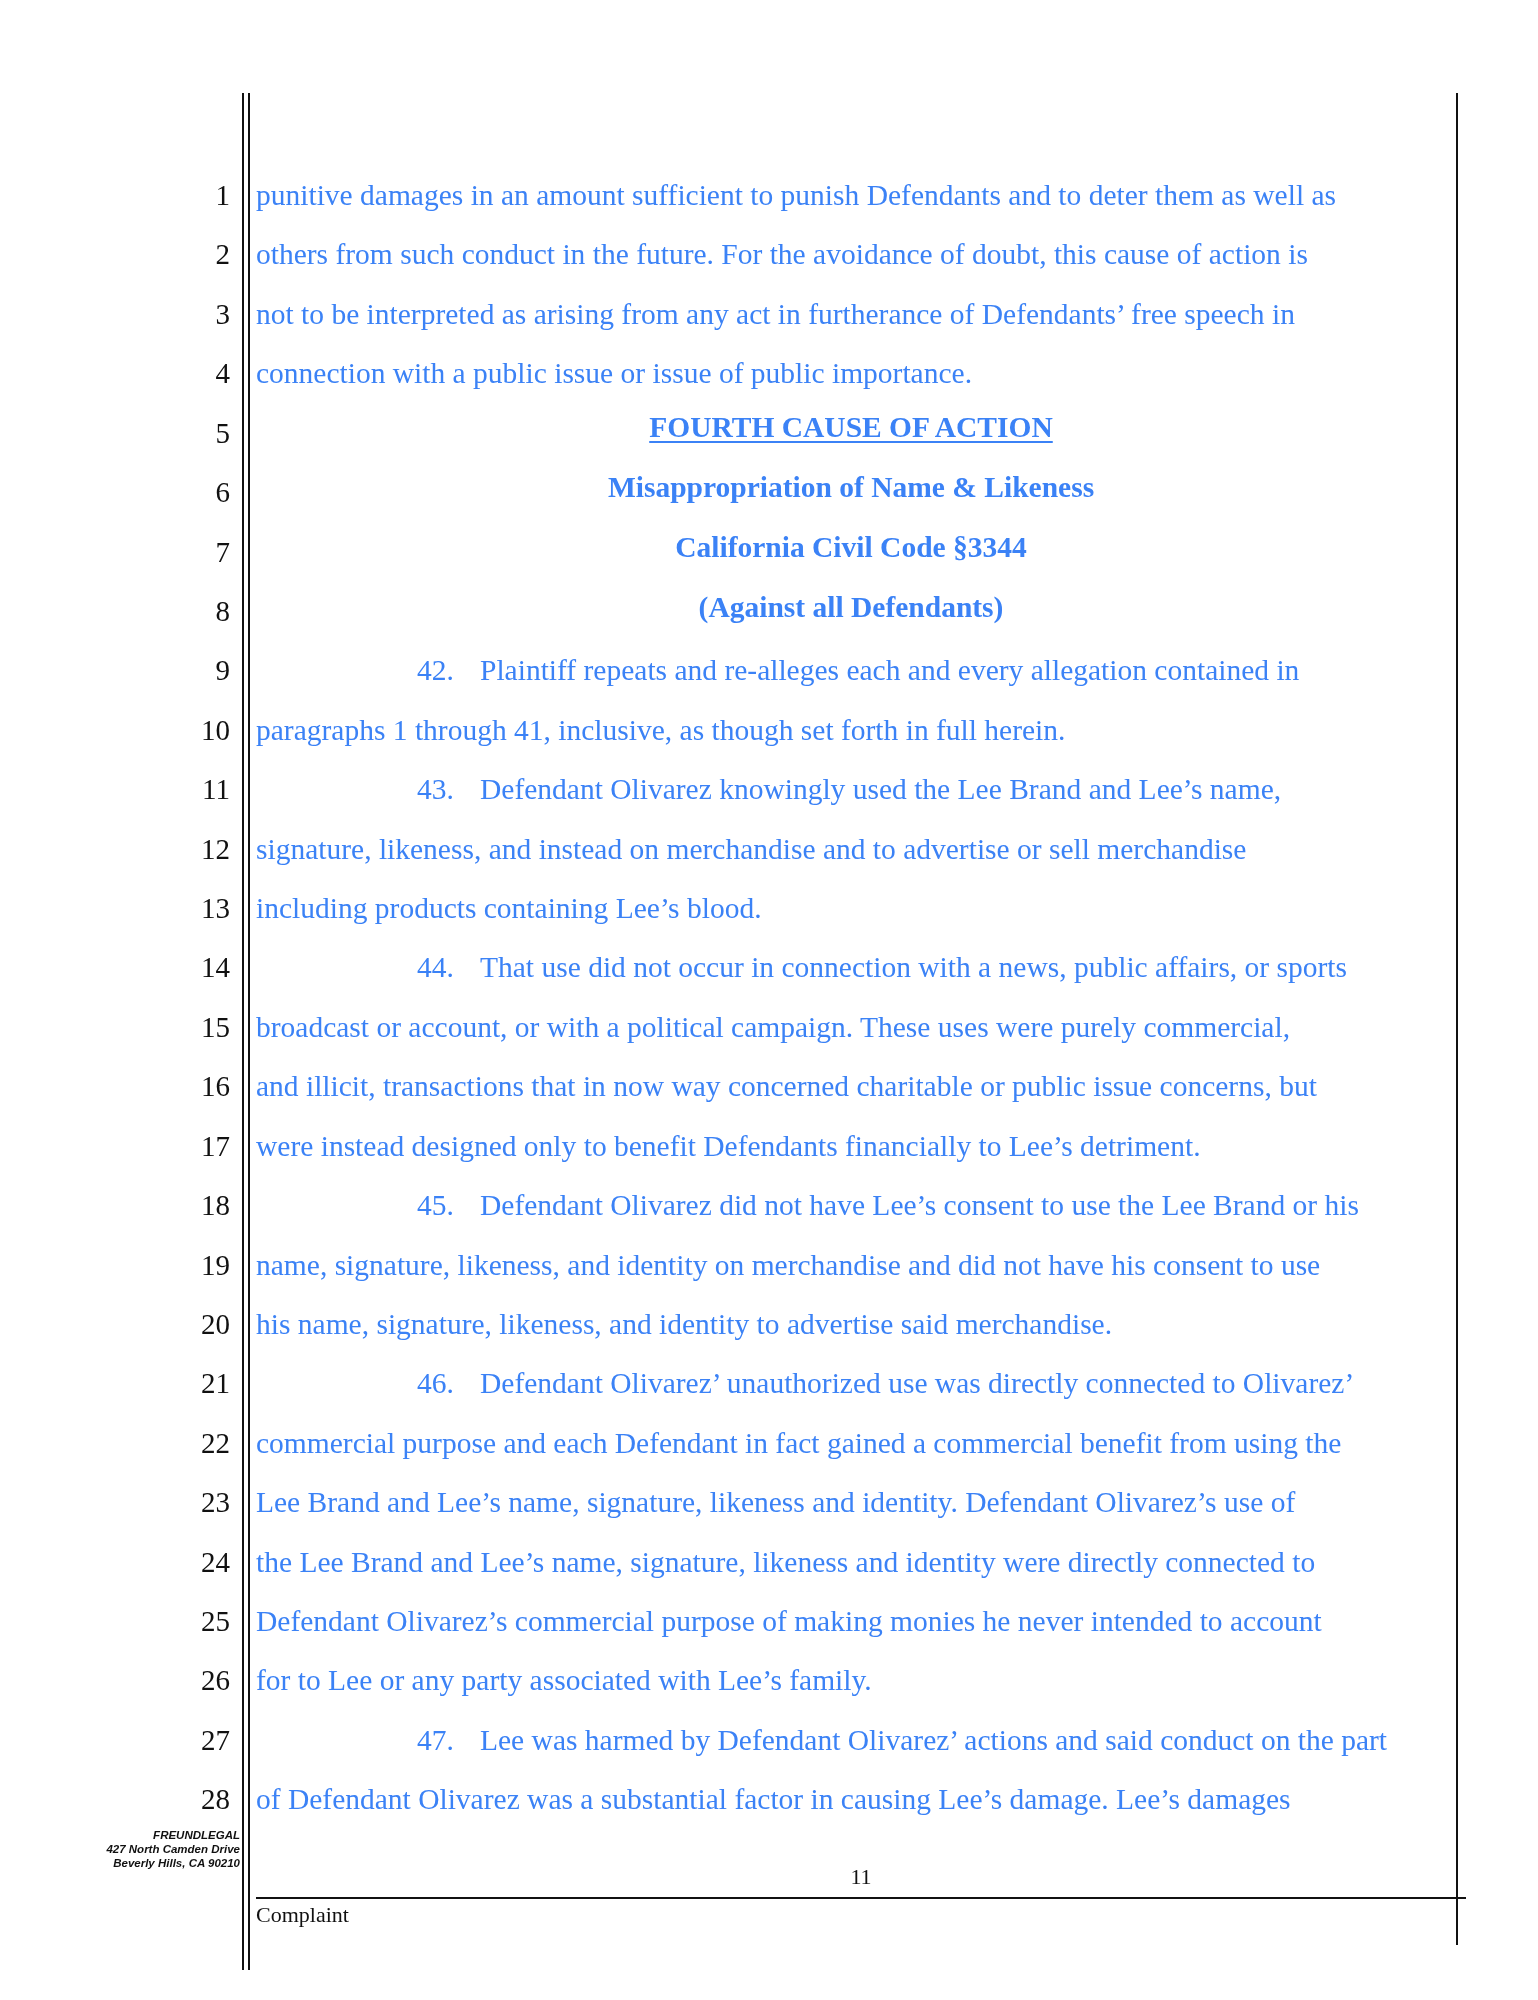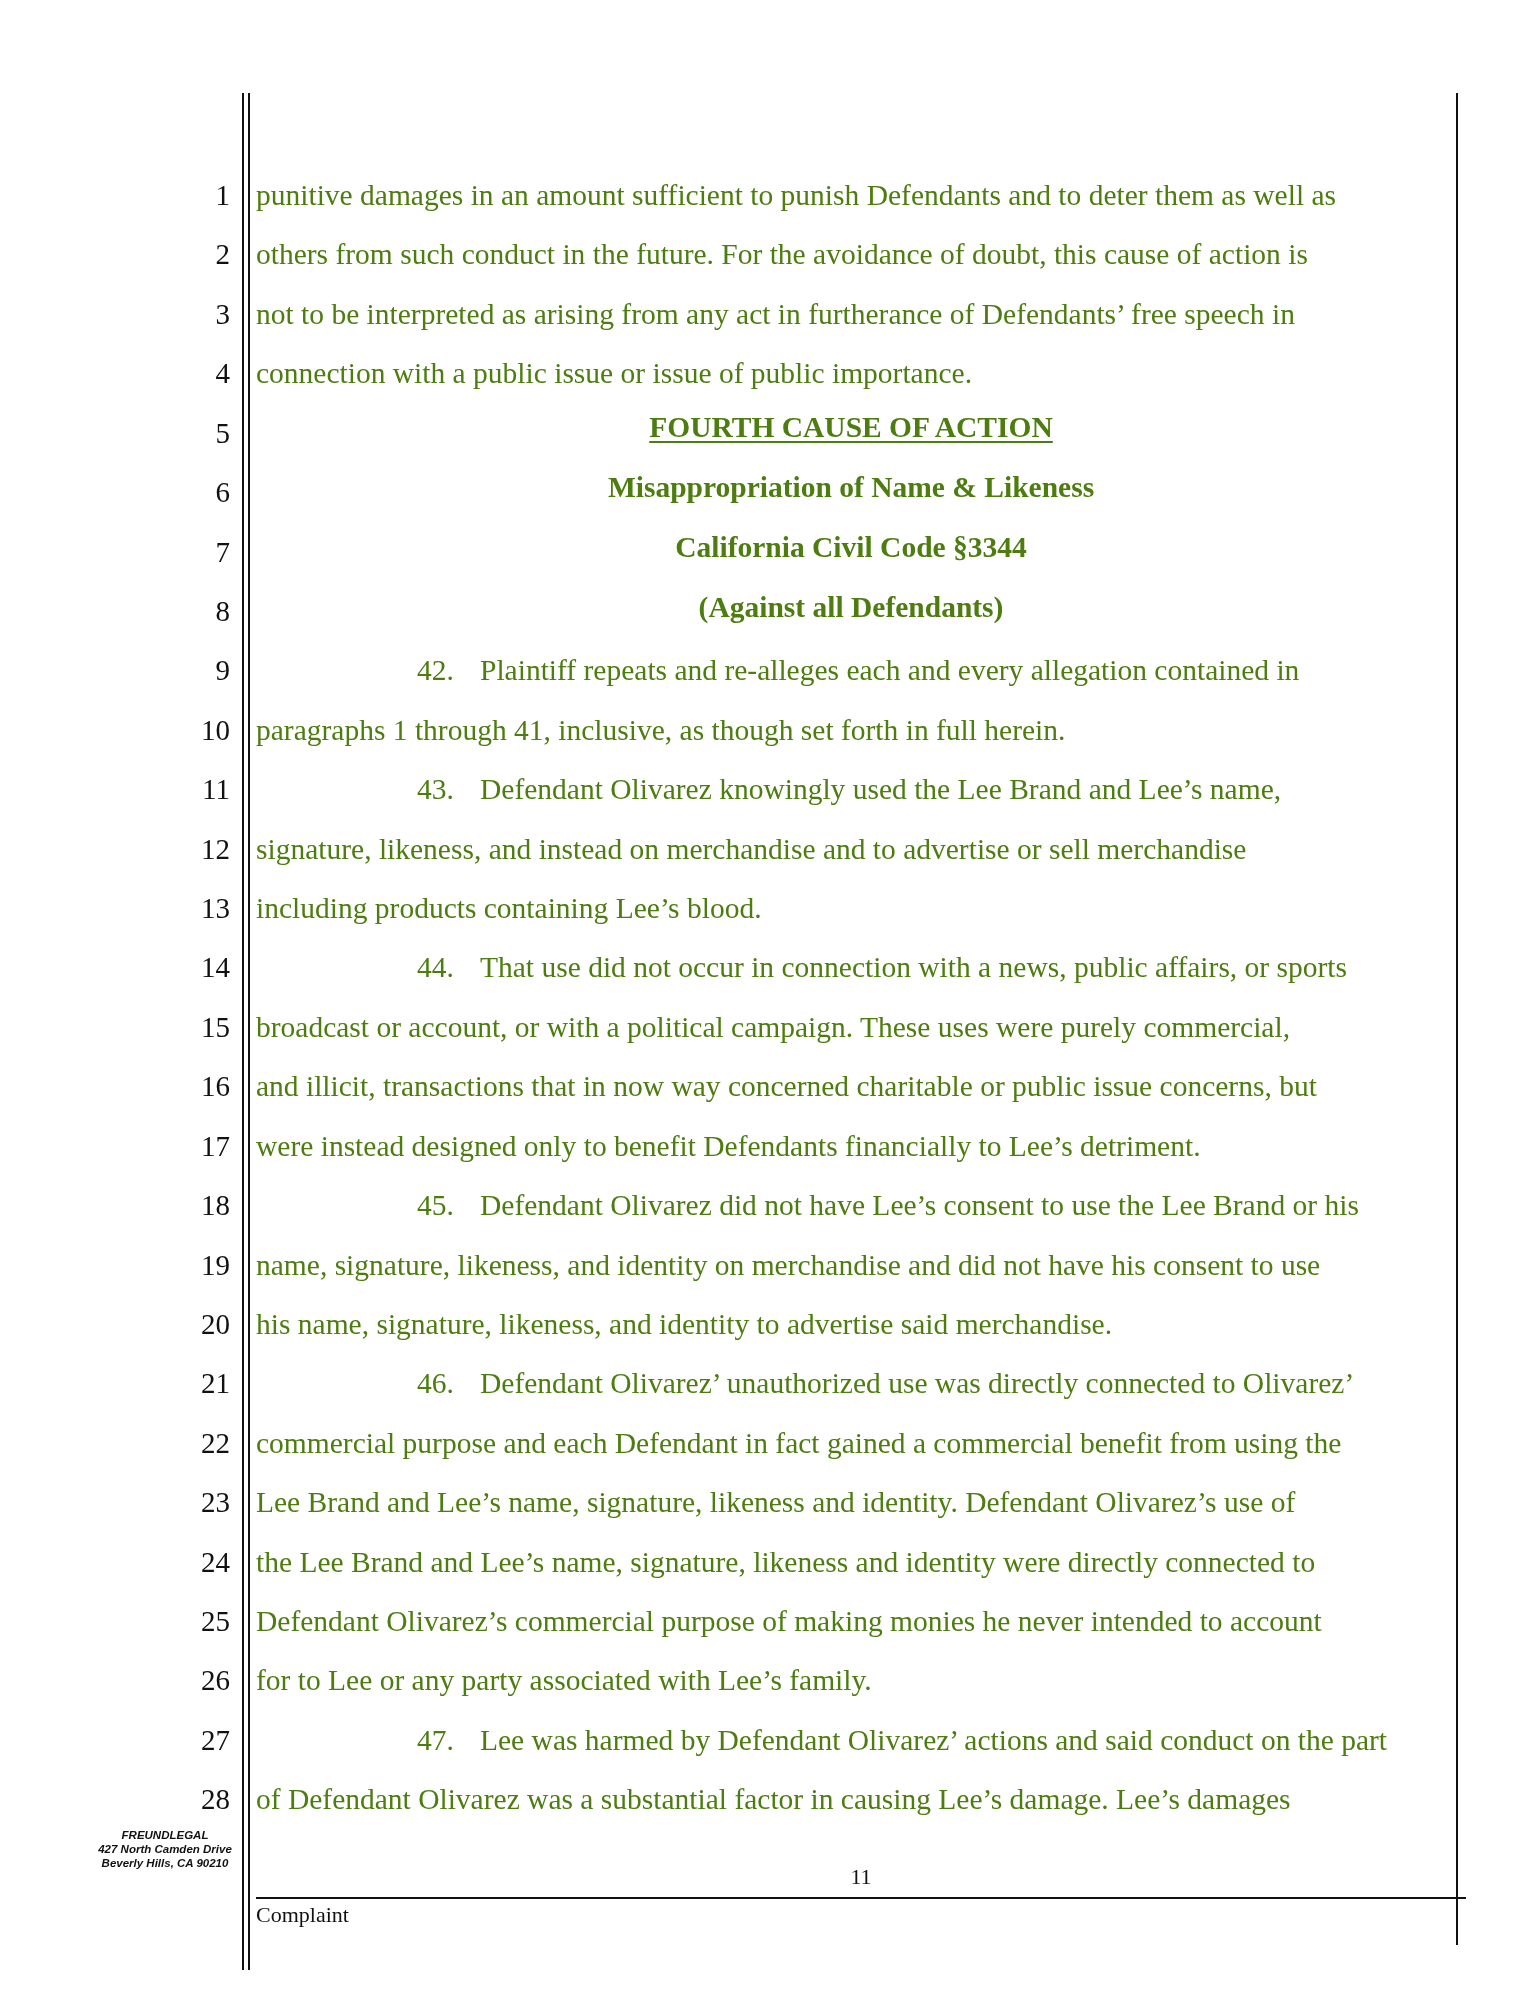--- a/index.html
+++ b/index.html
@@ -5,28 +5,28 @@
   html, body { margin: 0; padding: 0; background: #ffffff; }
   body { width: 1538px; height: 2000px; position: relative; overflow: hidden; color: #111; }
   .page { position: absolute; left: 0; top: 0; width: 1538px; height: 2000px; background: #fff; }
   .vline { position: absolute; background: #111; }
   .lnum {
     position: absolute; left: 150px; width: 80px; text-align: right;
     font-family: "Liberation Serif", serif; font-size: 29px; line-height: 40px; color: #111;
   }
   .line {
     position: absolute; left: 256px; width: 1190px; white-space: nowrap;
-    font-family: "Liberation Serif", serif; font-size: 29.5px; line-height: 40px; color: #4d7c0f;
+    font-family: "Liberation Serif", serif; font-size: 29.5px; line-height: 40px; color: #3b82f6;
   }
   .line.center { left: 256px; width: 1190px; text-align: center; font-weight: bold; }
   .line.heading-u span { text-decoration: underline; text-decoration-thickness: 2px; text-underline-offset: 4px; }
   .pnum { position: absolute; left: 116px; margin-left: 45px; }
   .ptext { position: absolute; left: 192px; margin-left: 32px; }
   .firm {
-    position: absolute; left: 90px; width: 150px; text-align: center;
+    position: absolute; left: 90px; width: 150px; text-align: right;
     font-family: "Liberation Sans", sans-serif; font-style: italic; font-weight: bold;
     font-size: 11.5px; line-height: 14px; color: #111;
   }
   .rule { position: absolute; left: 256px; top: 1897px; width: 1210px; height: 2px; background: #111; }
   .pageno {
     position: absolute; left: 256px; width: 1210px; text-align: center; top: 1862px;
     font-family: "Liberation Serif", serif; font-size: 22px; line-height: 30px;
   }
   .doctitle {
     position: absolute; left: 256px; width: 1210px; top: 1900px;

